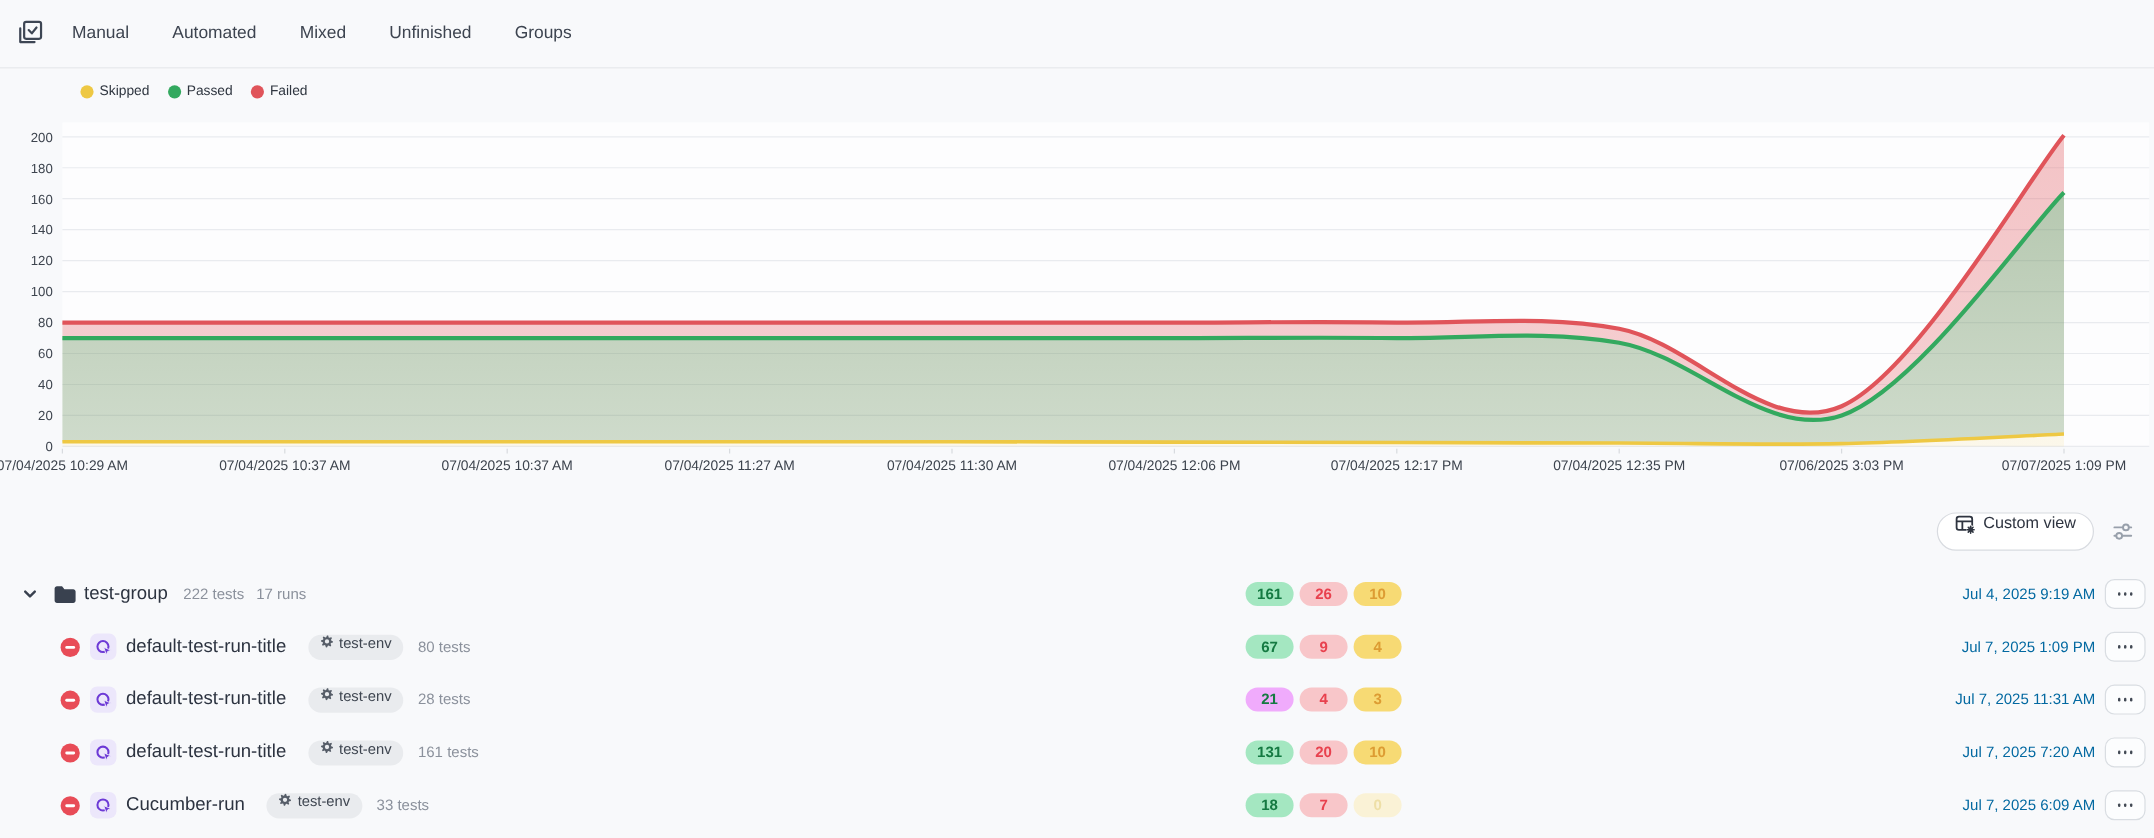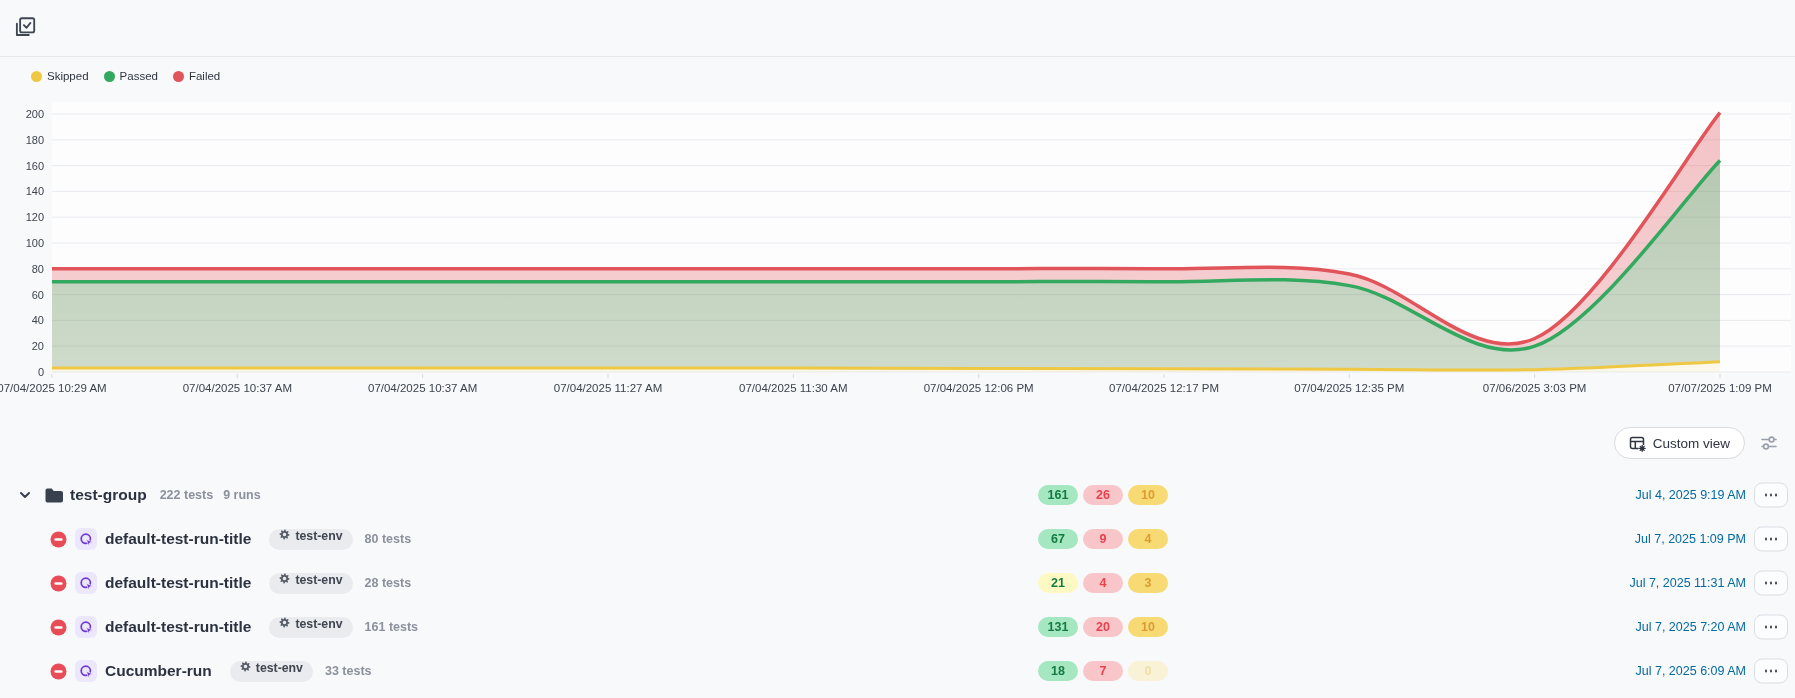--- a/index.html
+++ b/index.html
@@ -11,40 +11,40 @@
   }
   
   .nav {
     height:57px; display:flex; align-items:center;
     padding:0 16px 0 12px; border-bottom:1px solid #e7e9ec;
   }
   .nav-icon { display:flex; align-items:center; cursor:pointer; }
   .nav-tabs { display:flex; gap:36px; margin-left:22px; }
   .tab { font-size:14.5px; font-weight:500; color:#3d4450; cursor:pointer; white-space:nowrap; }
   
-  .legend { display:flex; align-items:center; gap:15px; padding-left:31px; margin-top:12px; height:14px; }
+  .legend { display:flex; align-items:center; gap:15px; padding-left:31px; margin-top:12px; height:14px;margin-left:36px; }
   .legend-item { display:flex; align-items:center; gap:5px; }
   .legend-dot { width:11px; height:11px; border-radius:50%; }
   .legend-label { font-size:11.5px; color:#2f3640; }
   
   #chart-svg { display:block; margin-top:6px; }
   
   .toolbar { display:flex; justify-content:flex-end; align-items:center; gap:14px; padding:10px 16px 0 0; margin-top:6px; }
   .custom-view-btn {
-    display:flex; align-items:center; gap:7px; height:32px; padding:0 14px;
+    display:flex; align-items:flex-start; gap:7px; height:32px; padding:0 14px;
     background:#ffffff; border:1px solid #d8dbe0; border-radius:16px;
     font-size:13.5px; font-weight:500; color:#2e3440; cursor:pointer;
   }
   .sliders-btn { display:flex; align-items:center; cursor:pointer; }
   
   .rows { margin-top:14px; }
   .row { position:relative; height:44px; display:flex; align-items:center; cursor:pointer; }
   .row.group { padding-left:19px; }
   .row.child { padding-left:50px; }
-  .row-left { display:flex; align-items:center;font-weight:bold; }
+  .row-left { display:flex; align-items:center; }
   .chevron { display:flex; align-items:center; margin-right:13px; cursor:pointer; }
   .folder-ico { display:flex; align-items:center; margin-right:6px; }
   .status-ico { display:flex; align-items:center; margin-right:8px; }
   .run-ico {
     width:22px; height:22px; border-radius:6px; background:#ece7fb;
     display:flex; align-items:center; justify-content:center; margin-right:8px;
   }
   .row-title { font-size:15.5px; color:#2c3340; white-space:nowrap; }
   .row-meta { font-size:12.5px; color:#8b919c; margin-left:13px; white-space:nowrap; }
   .env-pill {
@@ -70,20 +70,27 @@
 <body>
 
 <header class="nav">
   <span class="nav-icon">
     <svg width="26" height="26" viewBox="0 0 24 24" fill="none" stroke="#3d4654" stroke-width="1.7" stroke-linejoin="round">
       <path d="M4.5 8 v10.5 h11" stroke-linecap="round"></path>
       <rect x="7.5" y="3" width="13" height="13" rx="1.5"></rect>
       <polyline points="11,9.3 13.4,11.8 17,7.3" fill="none" stroke-linecap="round"></polyline>
     </svg>
   </span>
+  <nav class="nav-tabs">
+      <span class="tab">Manual</span>
+      <span class="tab">Automated</span>
+      <span class="tab">Mixed</span>
+      <span class="tab">Unfinished</span>
+      <span class="tab">Groups</span>
+    </nav>
 </header>
 
 <div class="legend">
     <span class="legend-item">
       <span class="legend-dot" style="background: rgb(238, 200, 67);"></span>
       <span class="legend-label">Skipped</span>
     </span>
     <span class="legend-item">
       <span class="legend-dot" style="background: rgb(51, 169, 95);"></span>
       <span class="legend-label">Passed</span>
@@ -197,21 +204,21 @@
             <polyline points="2,2 6,6 10,2" fill="none" stroke="#39414f" stroke-width="2" stroke-linecap="round" stroke-linejoin="round"></polyline>
           </svg>
         </span>
         <span class="folder-ico">
           <svg width="20" height="17" viewBox="0 0 20 17">
             <path d="M1.5 3.5c0-1.1.9-2 2-2h4.2l2 2.5h7.3c1.1 0 2 .9 2 2v7.5c0 1.1-.9 2-2 2h-13.5c-1.1 0-2-.9-2-2z" fill="#39414f"></path>
           </svg>
         </span>
         <span class="row-title">test-group</span>
         <span class="row-meta">222 tests</span>
-        <span class="row-meta" style="margin-left: 10px;">9 runs</span>
+        <span class="row-meta" style="margin-left: 10px;">17 runs</span>
       </span>
       <span class="badges">
         <span class="pill" style="background: rgb(164, 231, 193); color: rgb(21, 122, 66);">161</span>
         <span class="pill" style="background: rgb(248, 198, 201); color: rgb(232, 65, 78);">26</span>
         <span class="pill" style="background: rgb(247, 218, 116); color: rgb(221, 156, 51);">10</span>
       </span>
       <span class="date">Jul 4, 2025 9:19 AM</span>
       <span class="more">
         <span class="dot"></span>
         <span class="dot"></span>
@@ -274,21 +281,21 @@
           <span style="display: flex;">
             <svg width="11" height="11" viewBox="0 0 11 11">
               <path d="M10.50,5.50L10.40,6.48L8.83,6.88L8.49,7.50L9.04,9.04L8.28,9.66L6.88,8.83L6.20,9.03L5.50,10.50L4.52,10.40L4.12,8.83L3.50,8.49L1.96,9.04L1.34,8.28L2.17,6.88L1.97,6.20L0.50,5.50L0.60,4.52L2.17,4.12L2.51,3.50L1.96,1.96L2.72,1.34L4.12,2.17L4.80,1.97L5.50,0.50L6.48,0.60L6.88,2.17L7.50,2.51L9.04,1.96L9.66,2.72L8.83,4.12L9.03,4.80ZM7.3,5.5 A1.8,1.8 0 1 0 3.7,5.5 A1.8,1.8 0 1 0 7.3,5.5Z" fill="#565d68" fill-rule="evenodd"></path>
             </svg>
           </span>
           <span>test-env</span>
         </span>
         <span class="row-meta" style="margin-left: 12px;">28 tests</span>
       </span>
       <span class="badges">
-        <span class="pill" style="background: #fef9c3; color: rgb(21, 122, 66);">21</span>
+        <span class="pill" style="background: #f0abfc; color: rgb(21, 122, 66);">21</span>
         <span class="pill" style="background: rgb(248, 198, 201); color: rgb(232, 65, 78);">4</span>
         <span class="pill" style="background: rgb(247, 218, 116); color: rgb(221, 156, 51);">3</span>
       </span>
       <span class="date">Jul 7, 2025 11:31 AM</span>
       <span class="more">
         <span class="dot"></span>
         <span class="dot"></span>
         <span class="dot"></span>
       </span>
     </div>

